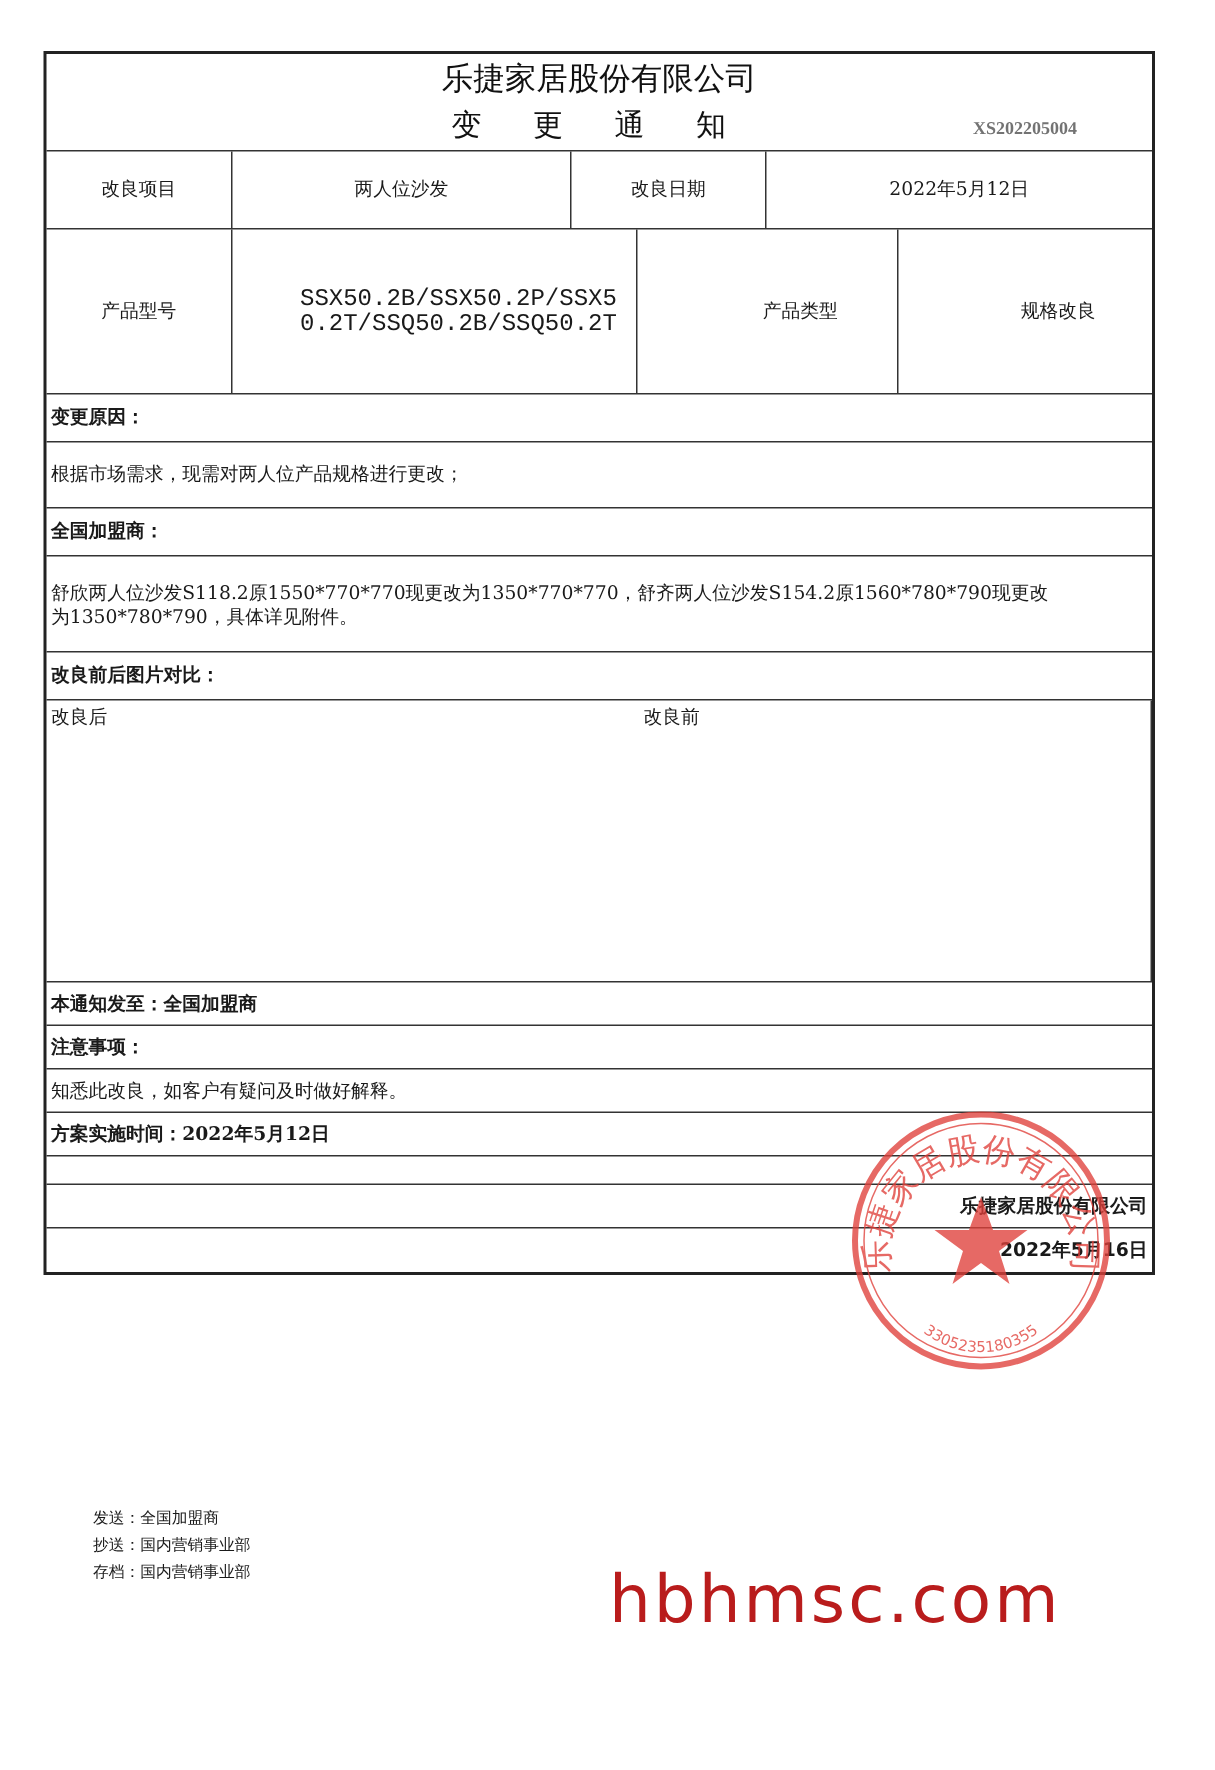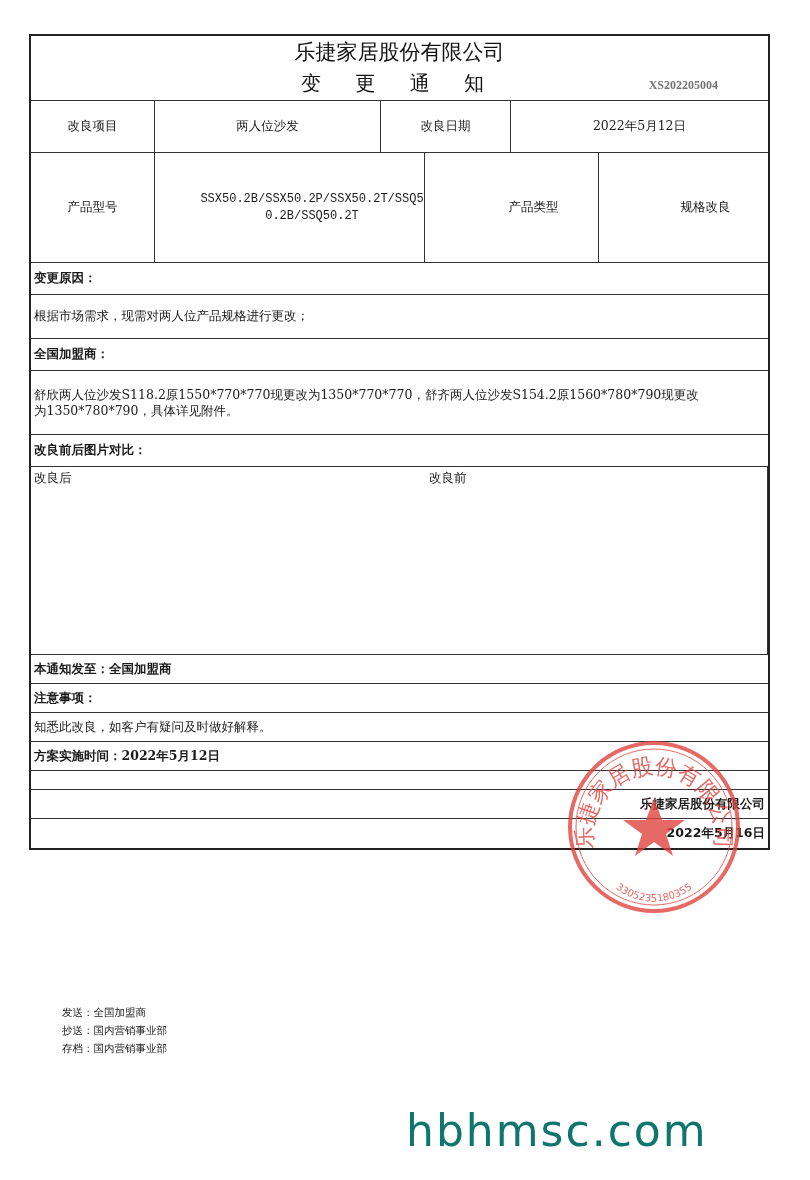--- a/index.html
+++ b/index.html
@@ -15,36 +15,36 @@
   .row:last-child { border-bottom: none; }
   .title-block { height: 65px; position: relative; }
   .company-title { position: absolute; left: 0; right: 0; top: 2px; text-align: center; font-family: "DejaVu Sans", sans-serif; font-size: 21px; color: #111; }
   .notice-title { position: absolute; left: 0; right: 0; top: 34px; text-align: center; font-size: 20px; letter-spacing: 14px; color: #111; }
   .doc-number { position: absolute; right: 50px; top: 42px; font-family: "Liberation Serif", serif; font-weight: bold; font-size: 12px; color: #737373; }
   .grid-row { display: flex; }
   .cell { border-right: 1.5px solid #333; box-sizing: border-box; display: flex; align-items: center; justify-content: center; font-size: 12.5px; }
   .cell:last-child { border-right: none; }
   .c1 { width: 124px; } .c2 { width: 226px; text-align: right; } .c3 { width: 130px; } .c4 { flex: 1; }
   .r1 { height: 52px; } .r2 { height: 110px; gap: 44px; }
-  .models { justify-content: flex-start; text-align: center; padding-left: 1px; font-family: "Liberation Mono", "DejaVu Sans Mono", monospace; font-size: 12px; line-height: 17px; word-break: break-all; }
+  .models { justify-content: flex-start; text-align: left; padding-left: 1px; font-family: "Liberation Mono", "DejaVu Sans Mono", monospace; font-size: 16px; line-height: 17px; word-break: break-all; }
   .section-head { height: 32px; display: flex; align-items: center; padding-left: 3px; font-weight: bold; font-size: 12.5px; }
   .section-body { display: flex; align-items: center; padding-left: 3px; font-size: 12.5px; }
   .reason-body { height: 44px; }
   .content-body { height: 64px; line-height: 16px; align-items: center; padding-right: 60px; }
   .compare { display: flex; height: 188px; }
   .compare-cell { box-sizing: border-box; font-size: 12.5px; padding: 3px 3px; }
   .compare-cell.before { width: 342px; border-right: 1.5px solid #333; }
   .compare-cell.after { flex: 1; }
   .short-row { height: 29px; display: flex; align-items: center; padding-left: 3px; font-size: 12.5px; }
   .bold { font-weight: bold; }
   .sign-row { height: 29px; display: flex; align-items: center; justify-content: flex-end; padding-right: 3px; font-weight: bold; font-size: 12.5px; font-family: "DejaVu Sans", sans-serif; }
   .blank-row { height: 19px; }
   .stamp { position: absolute; left: 567px; top: 740px; width: 174px; height: 174px; pointer-events: none; opacity: 0.78; }
   .cc-block { position: absolute; left: 30px; top: 1003px; font-size: 10.5px; line-height: 18px; margin-left: 32px; }
-  .watermark { position: absolute; left: 406px; top: 1105px; font-family: "DejaVu Sans", "Liberation Sans", sans-serif; font-size: 44px; letter-spacing: 2px; color: #0f766e; }
+  .watermark { position: absolute; left: 406px; top: 1041px; font-family: "DejaVu Sans", "Liberation Sans", sans-serif; font-size: 44px; letter-spacing: 2px; color: #b91c1c; }
 </style>
 </head>
 <body>
 
 <div class="doc-table">
   <div class="row title-block">
     <div class="company-title">乐捷家居股份有限公司</div>
     <div class="notice-title">变 更 通 知</div>
     <div class="doc-number">XS202205004</div>
   </div>

